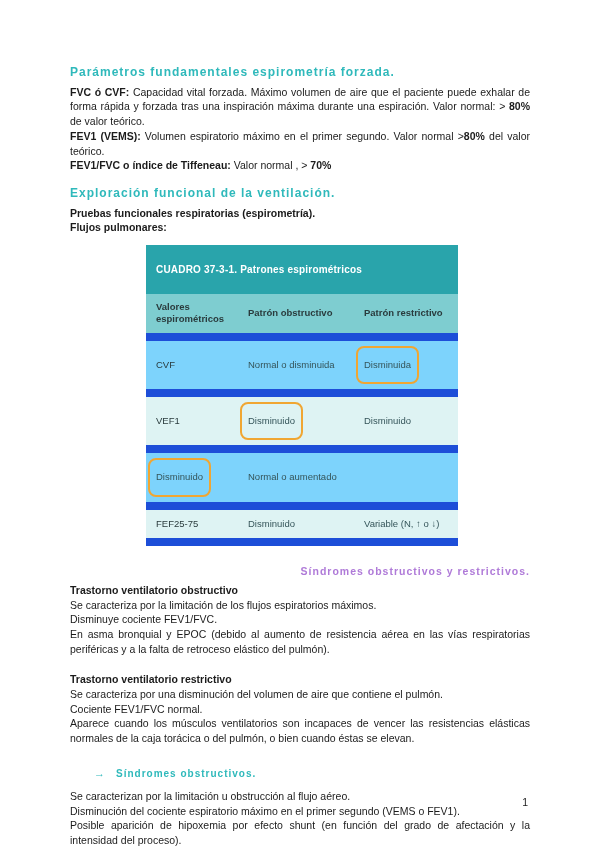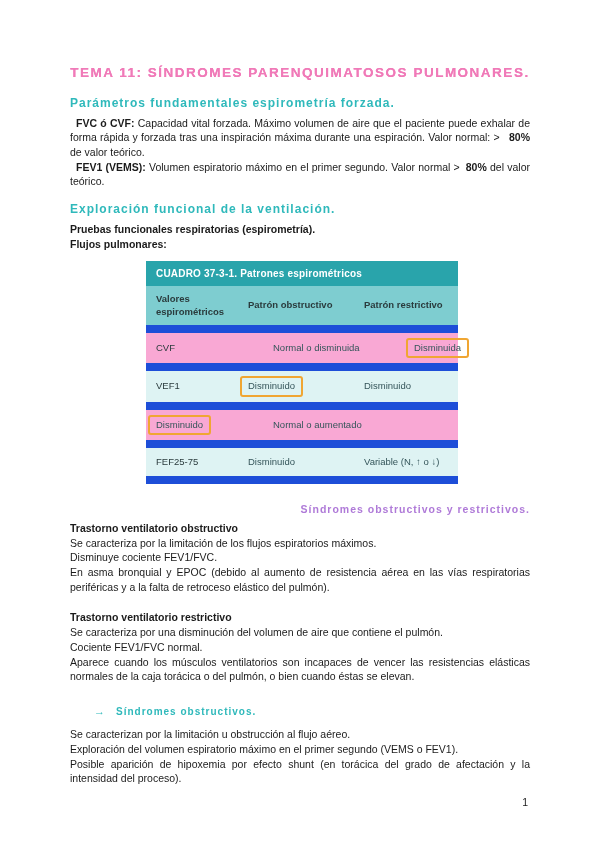--- a/index.html
+++ b/index.html
@@ -9,21 +9,21 @@
     margin:0 auto;
     background:#ffffff;
     box-sizing:border-box;
     padding:64px 70px 0 70px;
     font-family:"Liberation Sans", sans-serif;
     font-size:10.5px;
     line-height:1.4;
     color:#1b1b1b;
     overflow:hidden;
   }
-  .b{font-weight:700;margin-left:6px;}
+  .b{font-weight:700;}
   .doc-title{
     margin:0 0 12px 0;
     text-align:center;
     font-size:13.5px;
     font-weight:700;
     letter-spacing:1.5px;
     color:#f07ab8;
     text-shadow:0 0 .4px #f07ab8;
   }
   .teal-heading{
@@ -51,43 +51,43 @@
     width:312px;
     margin:10px 0 0 76px;
     font-size:9.5px;
     line-height:1.3;
   }
   .cuadro-title{
     background:#29a4ab;
     color:#ffffff;
     font-weight:700;
     font-size:10px;
-    padding:6px 10px;
+    padding:18px 10px;
     letter-spacing:.2px;
   }
   .trow{
     display:grid;
     grid-template-columns:92px 116px 104px;
     border-bottom:8px solid #1d4ed8;
   }
   .colhead{background:#7ecdd0;color:#17454d;font-weight:700;}
   .colhead .cell{padding-top:7px;padding-bottom:7px;}
-  .row-a{background:#f9a8d4;gap:25px;}
+  .row-a{background:#7dd3fc;}
   .row-b{background:#def3f3;}
   .cell{
     padding:8px 8px 8px 10px;
     display:flex;align-items:center;
     color:#2a3b3d;
   }
   .cell.val{color:#35555a;}
   .hl{
     display:inline-block;
     border:2px solid #f0a632;
-    border-radius:3px;
-    padding:2px 6px;
+    border-radius:8px;
+    padding:11px 6px;
     margin:-3px -6px -3px -8px;
   }
 
   .arrow-heading{
     margin:20px 0 8px 24px;
     font-size:10px;
     font-weight:700;
     letter-spacing:1px;
     color:#2fb9bb;
   }
@@ -96,25 +96,25 @@
     position:absolute;
     right:72px;bottom:38px;
     font-size:10.5px;color:#1b1b1b;
   }
 </style>
 </head>
 <body>
 
 <div class="page">
 
-  <h1 class="doc-title">TEMA 11: SÍNDROMES PARENQUIMATOSOS PULMONARES.</h1>
 
   <h2 class="teal-heading">Parámetros fundamentales espirometría forzada.</h2>
   <p class="body-p"><span class="b">FVC ó CVF: </span><span>Capacidad vital forzada. Máximo volumen de aire que el paciente puede exhalar de forma rápida y forzada tras una inspiración máxima durante una espiración. Valor normal: &gt; </span><span class="b">80%</span><span> de valor teórico.</span></p>
   <p class="body-p"><span class="b">FEV1 (VEMS): </span><span>Volumen espiratorio máximo en el primer segundo. Valor normal &gt;</span><span class="b">80%</span><span> del valor teórico.</span></p>
+  <p class="body-p"><span class="b">FEV1/FVC o índice de Tiffeneau: </span><span>Valor normal , &gt; </span><span class="b">70%</span></p>
 
   <div class="gap-sm"></div>
 
   <h2 class="teal-heading">Exploración funcional de la ventilación.</h2>
   <p class="bold-line">Pruebas funcionales respiratorias (espirometría).</p>
   <p class="bold-line">Flujos pulmonares:</p>
 
   <div class="cuadro">
     <div class="cuadro-title">CUADRO 37-3-1. Patrones espirométricos</div>
 
@@ -165,17 +165,17 @@
 
   <p class="bold-line">Trastorno ventilatorio restrictivo</p>
   <p class="body-p">Se caracteriza por una disminución del volumen de aire que contiene el pulmón.</p>
   <p class="body-p">Cociente FEV1/FVC normal.</p>
   <p class="body-p">Aparece cuando los músculos ventilatorios son incapaces de vencer las resistencias elásticas normales de la caja torácica o del pulmón, o bien cuando éstas se elevan.</p>
 
   <h3 class="arrow-heading">
     <span class="arrow">→</span><span>Síndromes obstructivos.</span>
   </h3>
   <p class="body-p">Se caracterizan por la limitación u obstrucción al flujo aéreo.</p>
-  <p class="body-p">Exploración del volumen espiratorio máximo en el primer segundo (VEMS o FEV1).</p>
-  <p class="body-p">Posible aparición de hipoxemia por efecto shunt (en torácica del grado de afectación y la intensidad del proceso).</p>
+  <p class="body-p">Disminución del cociente espiratorio máximo en el primer segundo (VEMS o FEV1).</p>
+  <p class="body-p">Posible aparición de hipoxemia por efecto shunt (en función del grado de afectación y la intensidad del proceso).</p>
 
   <div class="page-number">1</div>
 </div>
 
 </body></html>

